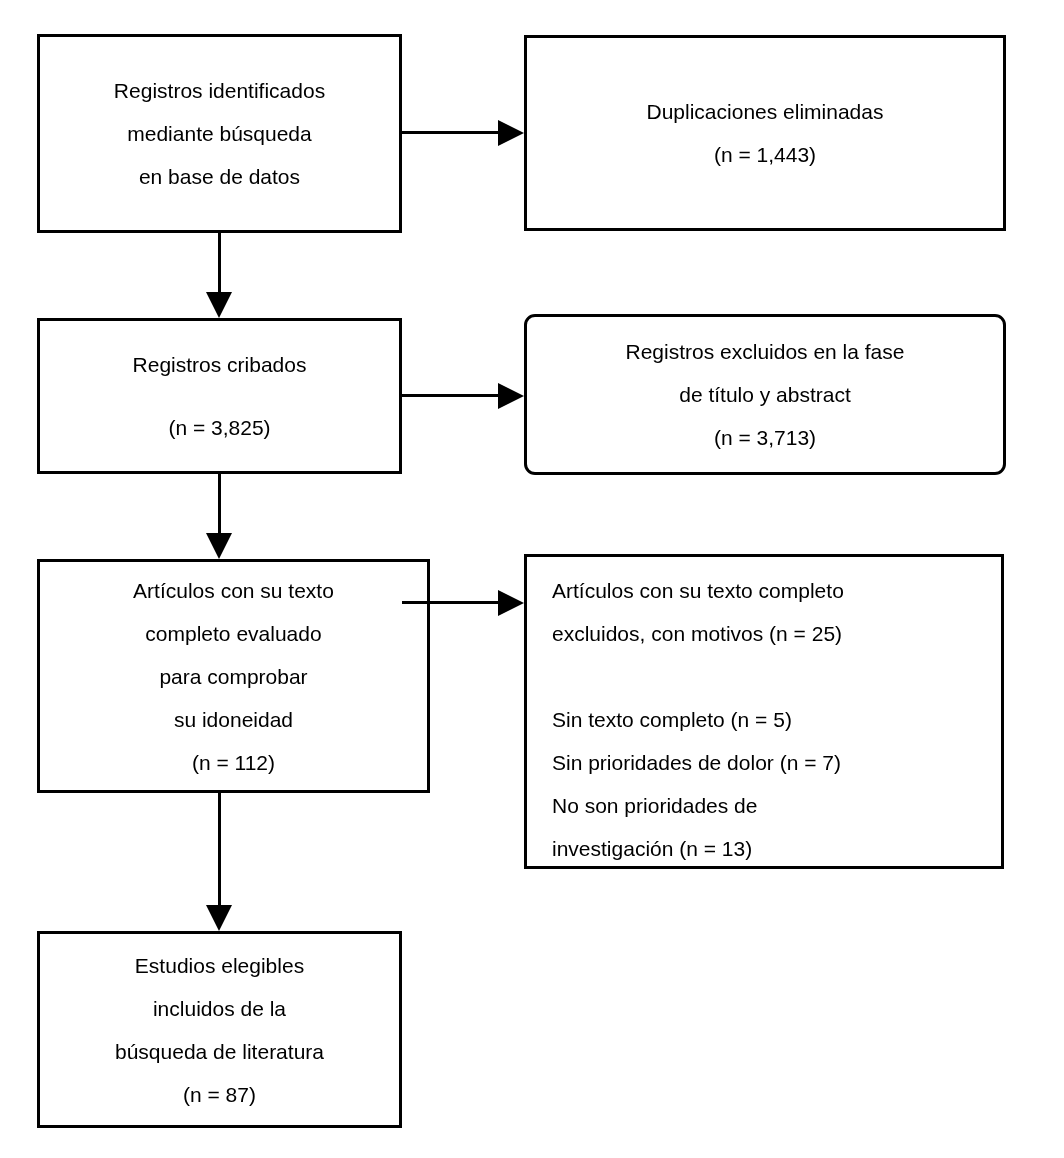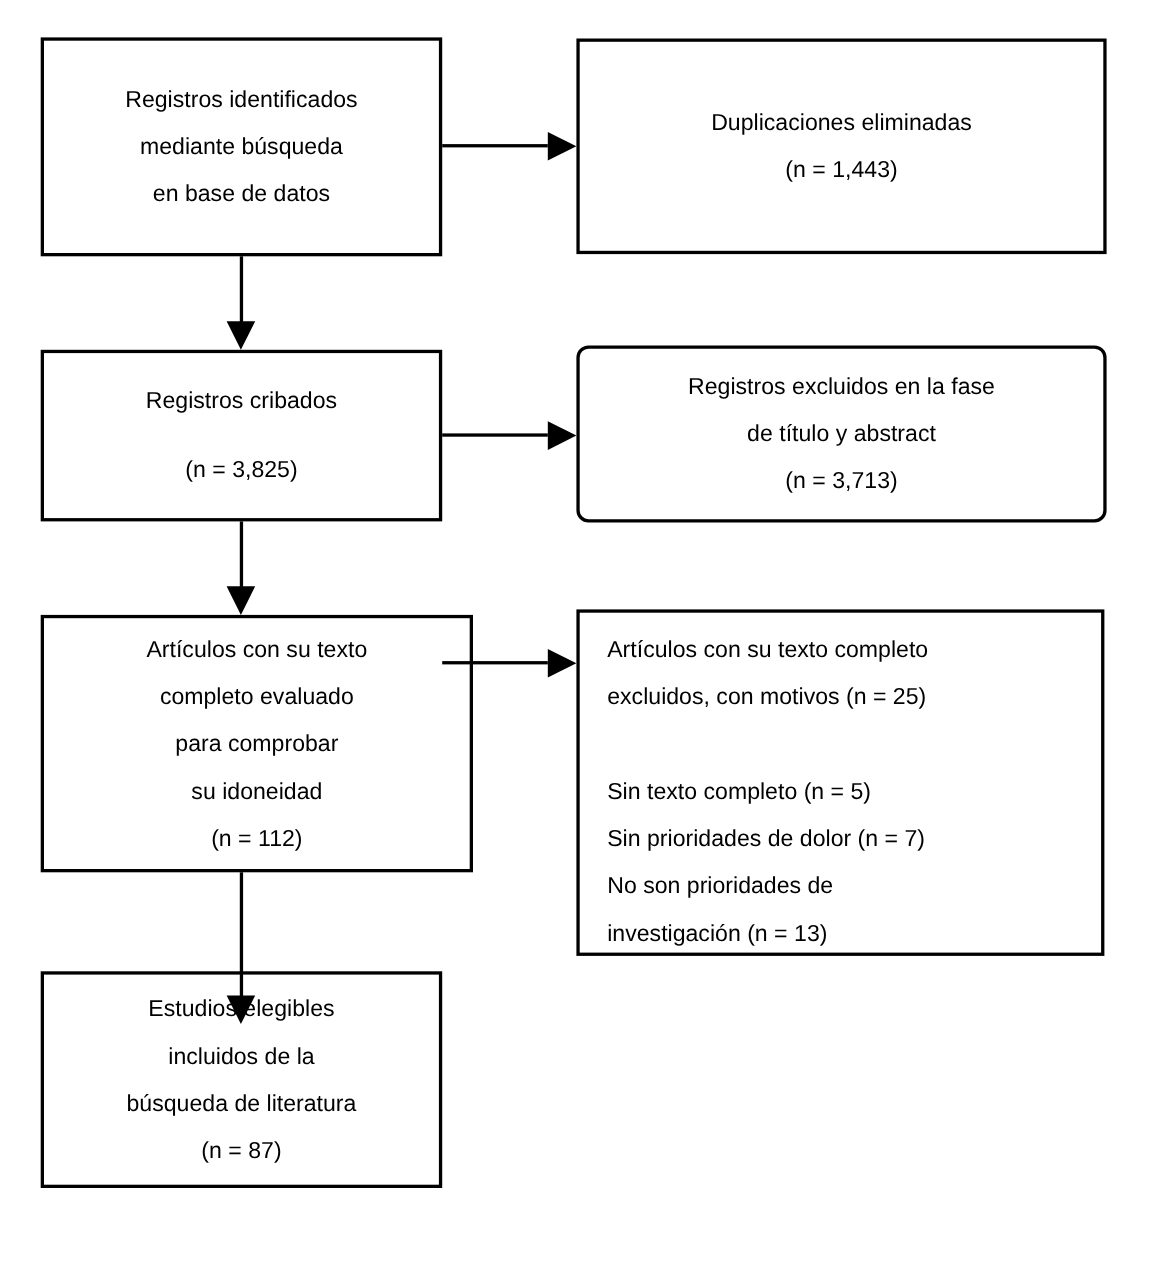--- a/index.html
+++ b/index.html
@@ -28,21 +28,21 @@
   .box.left   { justify-content: flex-start; align-items: flex-start; text-align: left; }
   .box .line  { min-height: 43px; width: 100%; white-space: nowrap; }
 
   
   .b1 { left: 37px;  top: 34px;  width: 365px; height: 199px; }
   .b2 { left: 524px; top: 35px;  width: 482px; height: 196px; }
   .b3 { left: 37px;  top: 318px; width: 365px; height: 156px; gap: 20px; }
   .b4 { left: 524px; top: 314px; width: 482px; height: 161px; border-radius: 11px; }
   .b5 { left: 37px;  top: 559px; width: 393px; height: 234px; }
   .b6 { left: 524px; top: 554px; width: 480px; height: 315px; padding: 12px 10px 0 25px; }
-  .b7 { left: 37px;  top: 883px; width: 365px; height: 197px; }
+  .b7 { left: 37px;  top: 931px; width: 365px; height: 197px; }
 
   
   .hline {
     position: absolute;
     height: 3px;
     background: #000000;
   }
   .vline {
     position: absolute;
     width: 3px;

